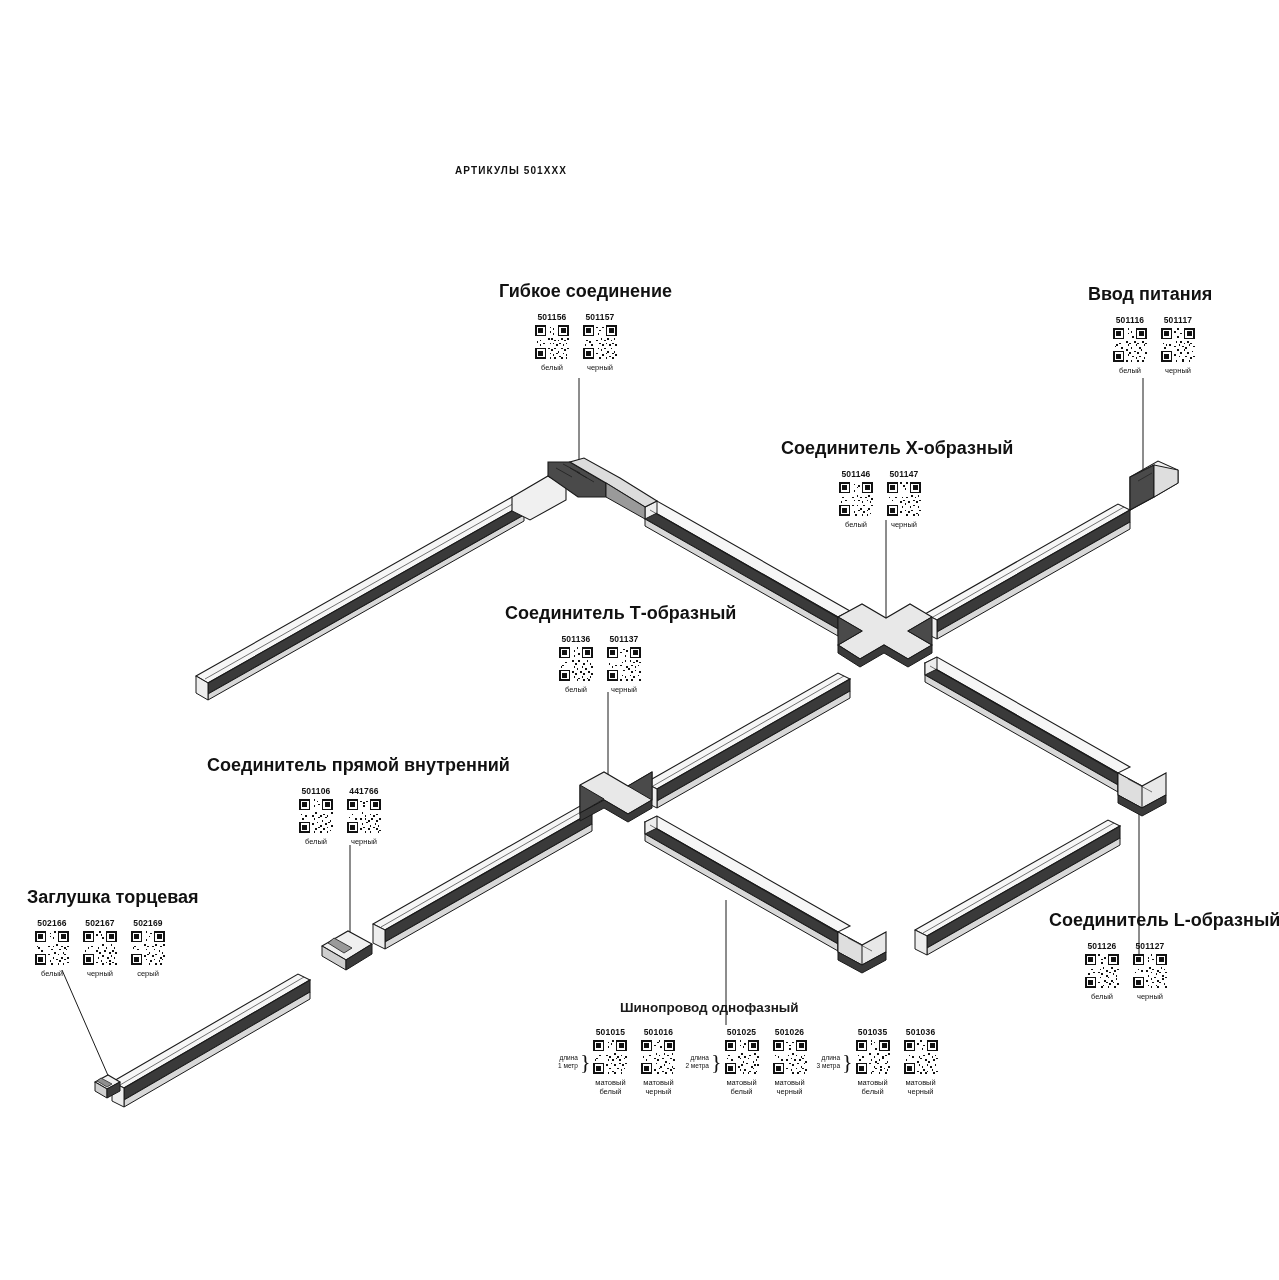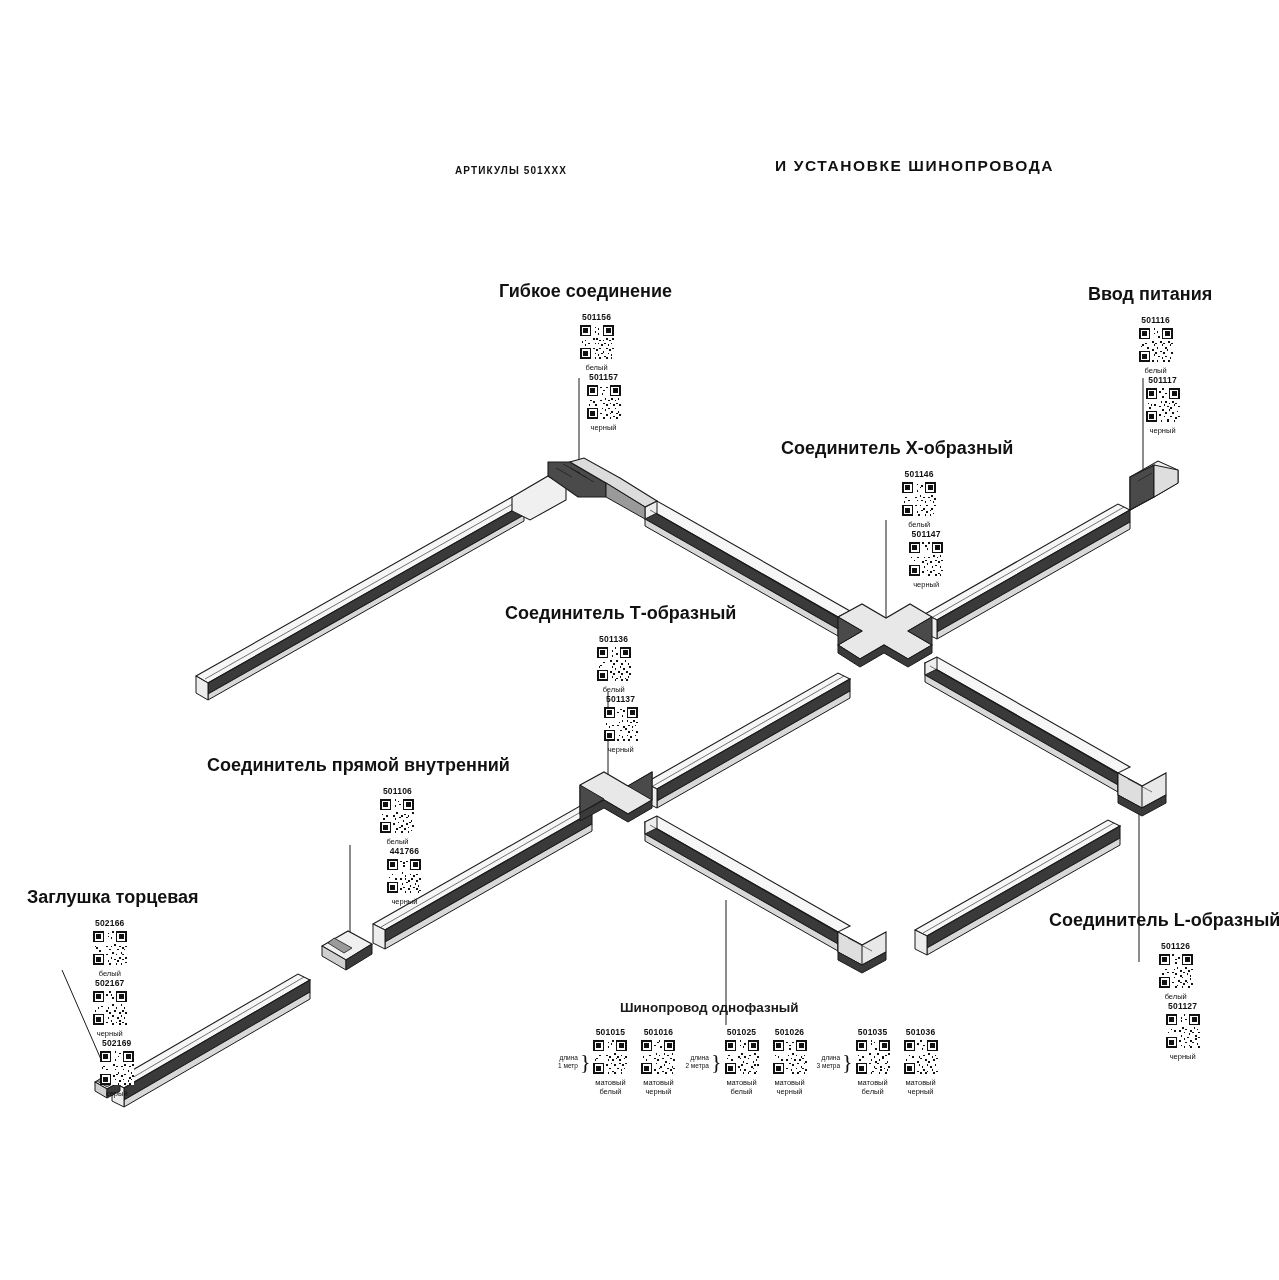--- a/index.html
+++ b/index.html
@@ -55,22 +55,21 @@
   }
   .group .caption {
     font-size: 18px;
     font-weight: bold;
     color: #111;
     white-space: nowrap;
     margin-bottom: 10px;
   }
   .codes {
     display: flex;
-    flex-direction: column;
-    align-items: center;
+    align-items: flex-start;
   }
   .code-item {
     display: flex;
     flex-direction: column;
     align-items: center;
     margin-right: 14px;
   }
   .code-item:last-child { margin-right: 0; }
   .code-num {
     font-size: 8.5px;
@@ -285,21 +284,20 @@
       <polygon points="95,1082 108,1075 120,1082 107,1089" fill="#f0f0f0" stroke="#1a1a1a" stroke-width="1.1"></polygon>
       <polygon points="95,1082 107,1089 107,1098 95,1091" fill="#cfcfcf" stroke="#1a1a1a" stroke-width="1"></polygon>
       <polygon points="107,1089 120,1082 120,1091 107,1098" fill="#3a3a3a" stroke="#1a1a1a" stroke-width="1"></polygon>
       <polygon points="101,1078 112,1084 107,1087 97,1081" fill="#8f8f8f" stroke="#1a1a1a" stroke-width="0.7"></polygon>
     </g>
   </svg>
 
   <div class="articles">АРТИКУЛЫ 501ХХХ</div>
 
   <div class="title-block">
-    <div class="line">И УСТАНОВКЕ ШИНОПРОВОДА</div>
   </div>
 
   <div class="group" style="left:499px; top:281px;">
     <div class="caption">Гибкое соединение</div>
     <div class="codes" style="margin-left:36px;">
       <div class="code-item">
         <div class="code-num">501156</div>
         <div class="qr">
           <svg width="34" height="34" viewBox="0 0 21 21" shape-rendering="crispEdges">
               <rect width="21" height="21" fill="#fff"></rect>
@@ -668,21 +666,21 @@
               </g>
             </svg>
         </div>
         <div class="code-label">черный</div>
       </div>
     </div>
   </div>
 
   <div class="group" style="left:505px; top:603px;">
     <div class="caption">Соединитель Т-образный</div>
-    <div class="codes" style="">
+    <div class="codes" style="margin-left:54px;">
       <div class="code-item">
         <div class="code-num">501136</div>
         <div class="qr">
           <svg width="34" height="34" viewBox="0 0 21 21" shape-rendering="crispEdges">
               <rect width="21" height="21" fill="#fff"></rect>
               <g fill="#111">
                 <rect x="0" y="0" width="7" height="1"></rect>
                 <rect x="0" y="0" width="1" height="7"></rect>
                 <rect x="6" y="0" width="1" height="7"></rect>
                 <rect x="0" y="6" width="7" height="1"></rect>

